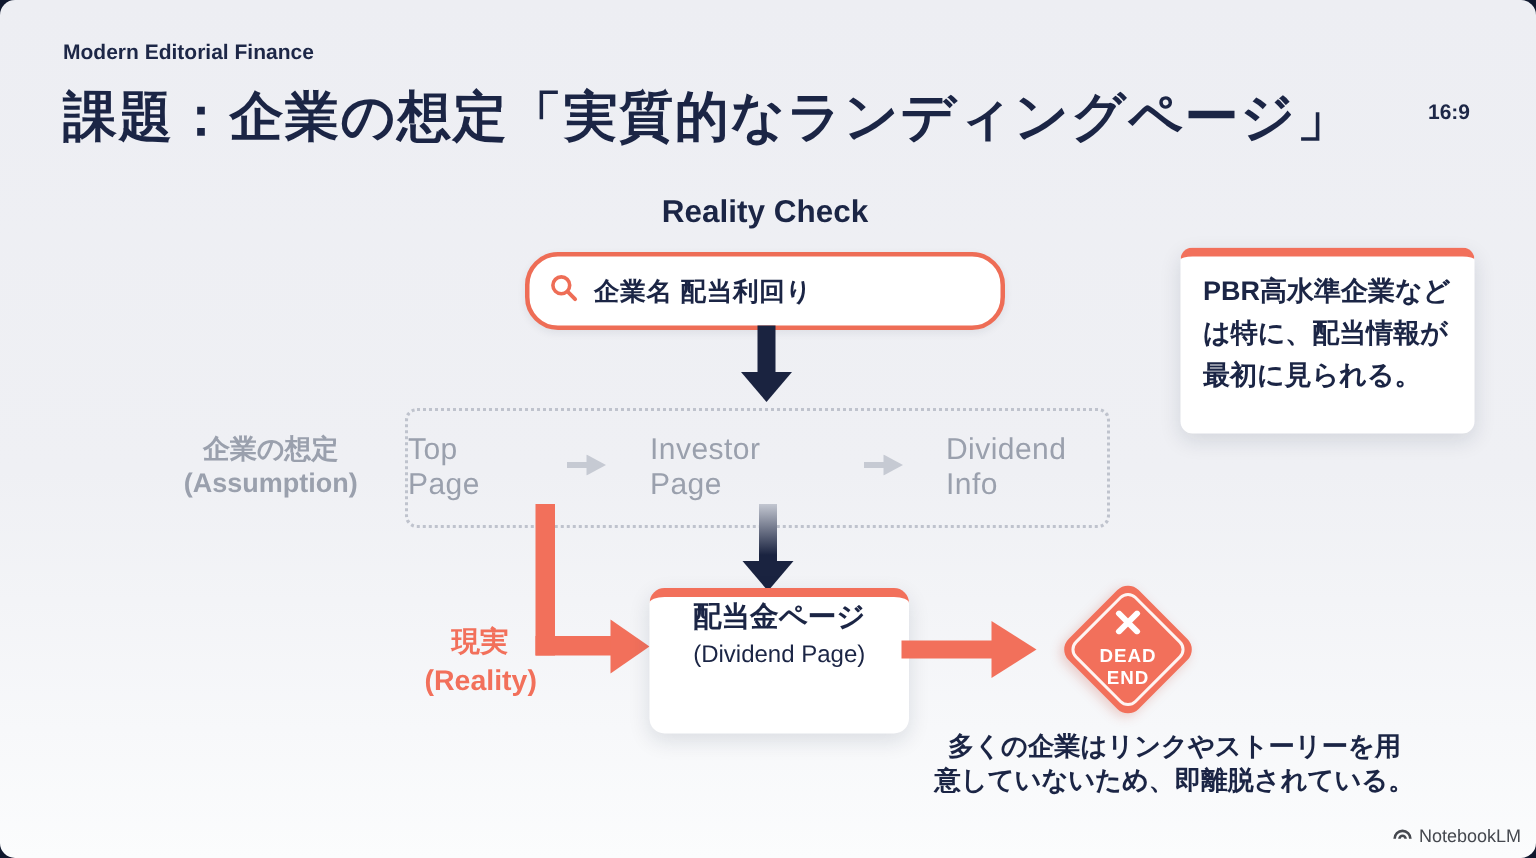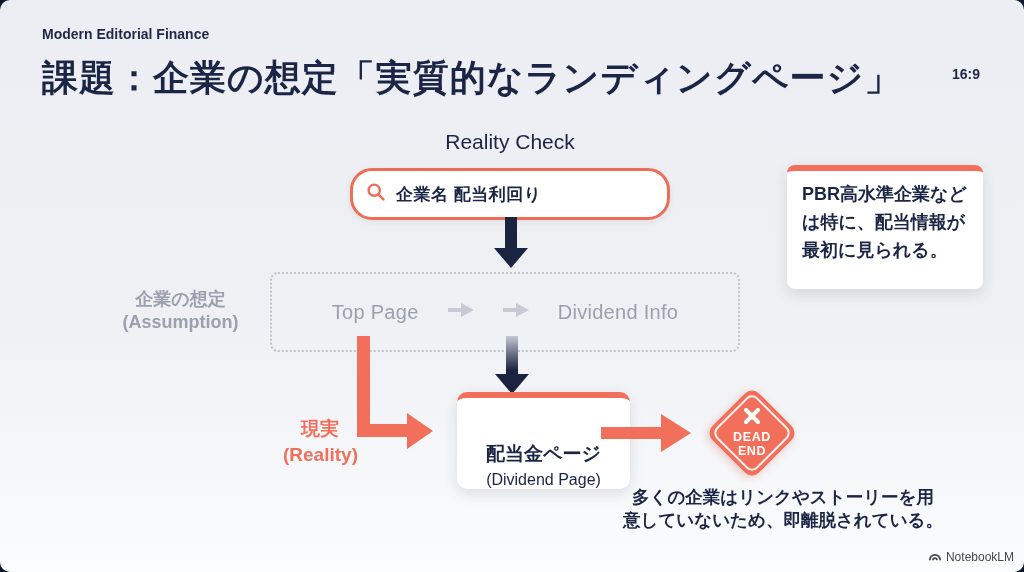--- a/index.html
+++ b/index.html
@@ -11,21 +11,21 @@
   }
   .slide{
     position:absolute;inset:0;border-radius:10px;overflow:hidden;
     background:linear-gradient(180deg,#edeef3 0%,#eff0f4 55%,#fbfcfd 100%);
   }
   
   .brand{position:absolute;left:42px;top:26px;font-size:14px;font-weight:700;color:#1d2747;}
   .aspect{position:absolute;right:44px;top:26px;font-size:14px;font-weight:700;color:#1d2747;margin-top:40px;}
   .title{position:absolute;left:42px;top:54px;font-size:36px;font-weight:800;color:#1b2545;letter-spacing:1px;white-space:nowrap;}
   
-  .rc-heading{position:absolute;left:510px;top:130px;transform:translateX(-50%);font-size:21px;font-weight:400;color:#1b2545;text-align:right;}
+  .rc-heading{position:absolute;left:510px;top:130px;transform:translateX(-50%);font-size:21px;font-weight:700;color:#1b2545;text-align:right;}
   .search-pill{
     position:absolute;left:350px;top:168px;width:320px;height:52px;box-sizing:border-box;
     background:#fff;border:3px solid #ee6d56;border-radius:22px;
     display:flex;align-items:center;padding-left:13px;
     box-shadow:0 2px 6px rgba(30,40,70,.08);
   }
   .search-pill .q{font-size:17px;font-weight:700;color:#1b2545;margin-left:10px;letter-spacing:.5px;}
   
   .shaft-v{position:absolute;background:#1a2340;}
   .head-down{position:absolute;width:0;height:0;border-left:17px solid transparent;border-right:17px solid transparent;border-top:20px solid #1a2340;}
@@ -49,21 +49,21 @@
     position:absolute;left:283px;top:416px;width:110px;text-align:left;
     color:#f2705b;font-weight:800;font-size:19px;line-height:1.35;
   }
   .reality-label span{display:block;padding-left:18px;}
   .reality-label span + span{padding-left:0;}
   
   .div-card{
     position:absolute;left:433px;top:392px;width:173px;height:97px;box-sizing:border-box;
     background:#fff;border-radius:10px;border-top:6px solid #f2705b;
     box-shadow:0 5px 14px rgba(20,30,60,.12);
-    display:flex;flex-direction:column;align-items:center;justify-content:flex-end;margin-left:24px;
+    display:flex;flex-direction:column;align-items:center;justify-content:flex-start;
   }
   .div-card .ja{font-size:19px;font-weight:800;color:#1b2545;}
   .div-card .en{font-size:16px;font-weight:500;color:#1b2545;margin-top:4px;}
   
   .diamond{
     position:absolute;left:719px;top:400px;width:66px;height:66px;
     transform:rotate(45deg);background:#f2705b;border-radius:10px;
     box-shadow:0 3px 8px rgba(200,70,50,.25);
   }
   .diamond-inner{position:absolute;inset:4px;border:2px solid rgba(255,255,255,.92);border-radius:8px;}
@@ -120,20 +120,21 @@
   </div>
 
   <div class="dashed-box">
     <span class="step">Top Page</span>
     <span>
       <svg width="26" height="14" viewBox="0 0 26 14">
         <line x1="0" y1="7" x2="15" y2="7" stroke="#c6cad3" stroke-width="4"></line>
         <polygon points="13,0 26,7 13,14" fill="#c6cad3"></polygon>
       </svg>
     </span>
+    <span class="step">Investor Page</span>
     <span>
       <svg width="26" height="14" viewBox="0 0 26 14">
         <line x1="0" y1="7" x2="15" y2="7" stroke="#c6cad3" stroke-width="4"></line>
         <polygon points="13,0 26,7 13,14" fill="#c6cad3"></polygon>
       </svg>
     </span>
     <span class="step">Dividend Info</span>
   </div>
 
   <div class="assumption-label">

